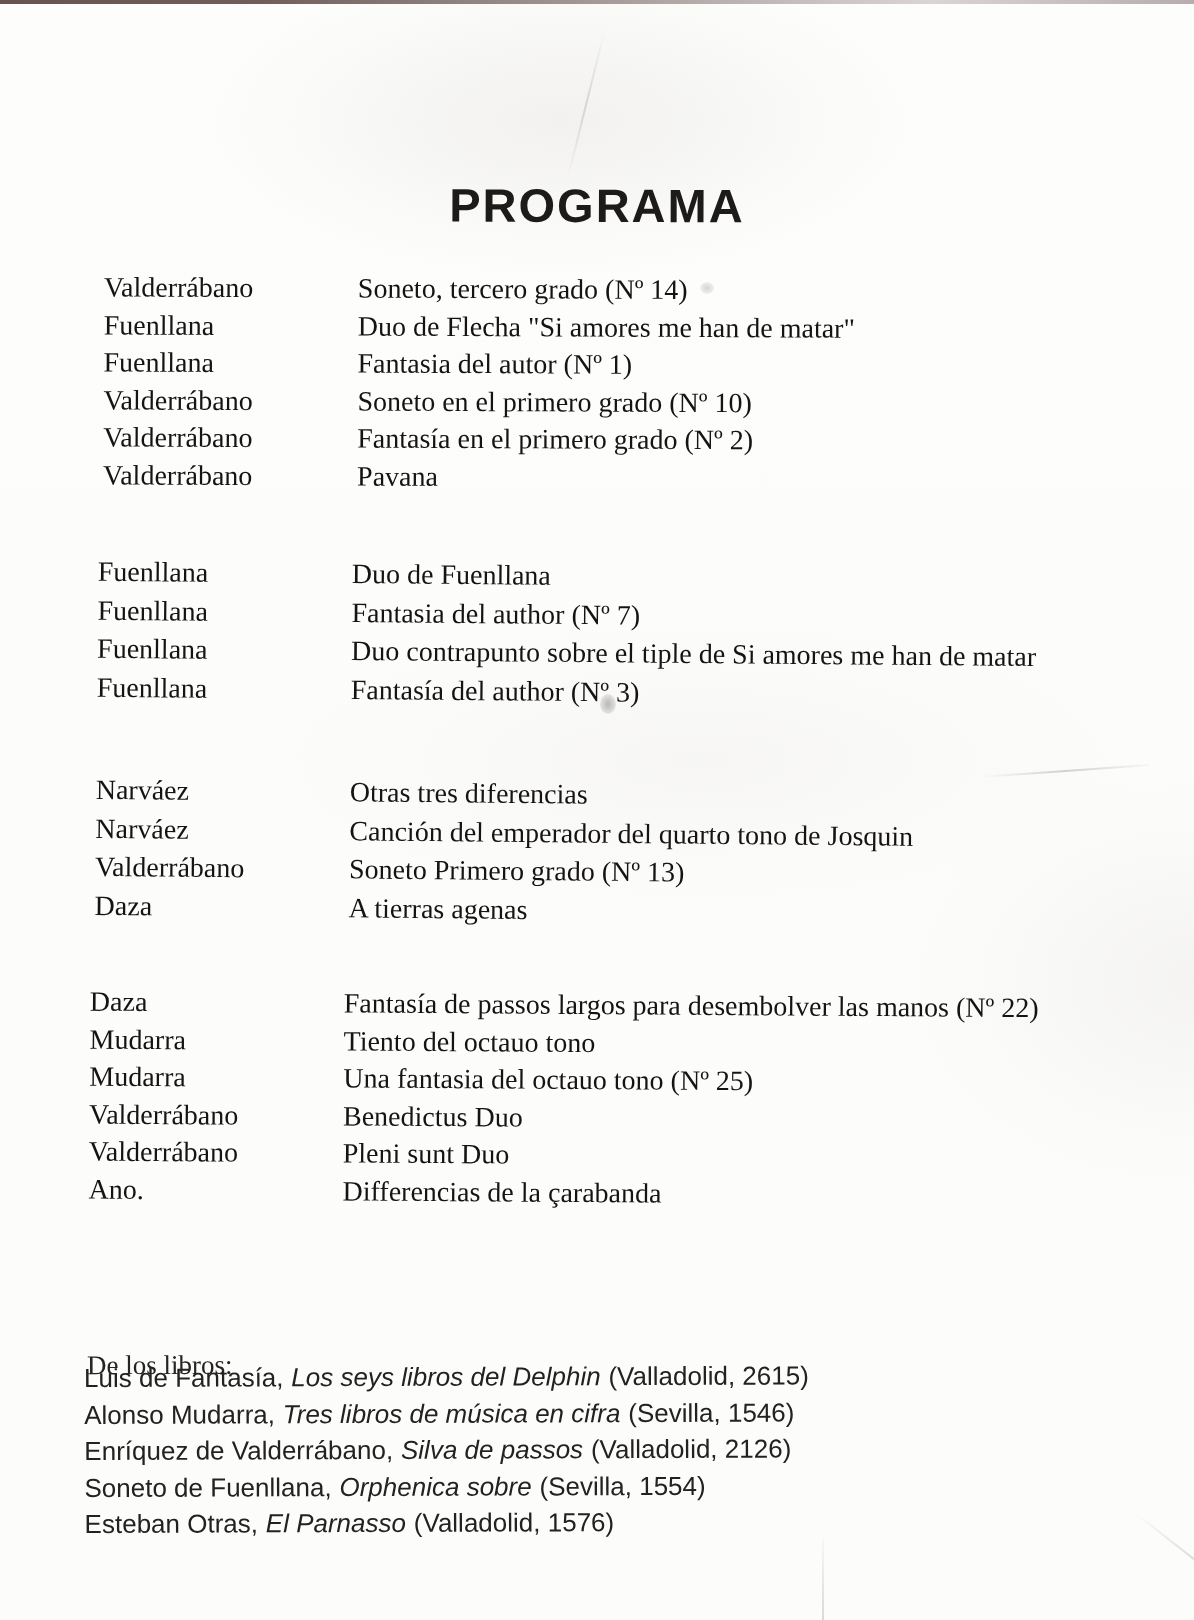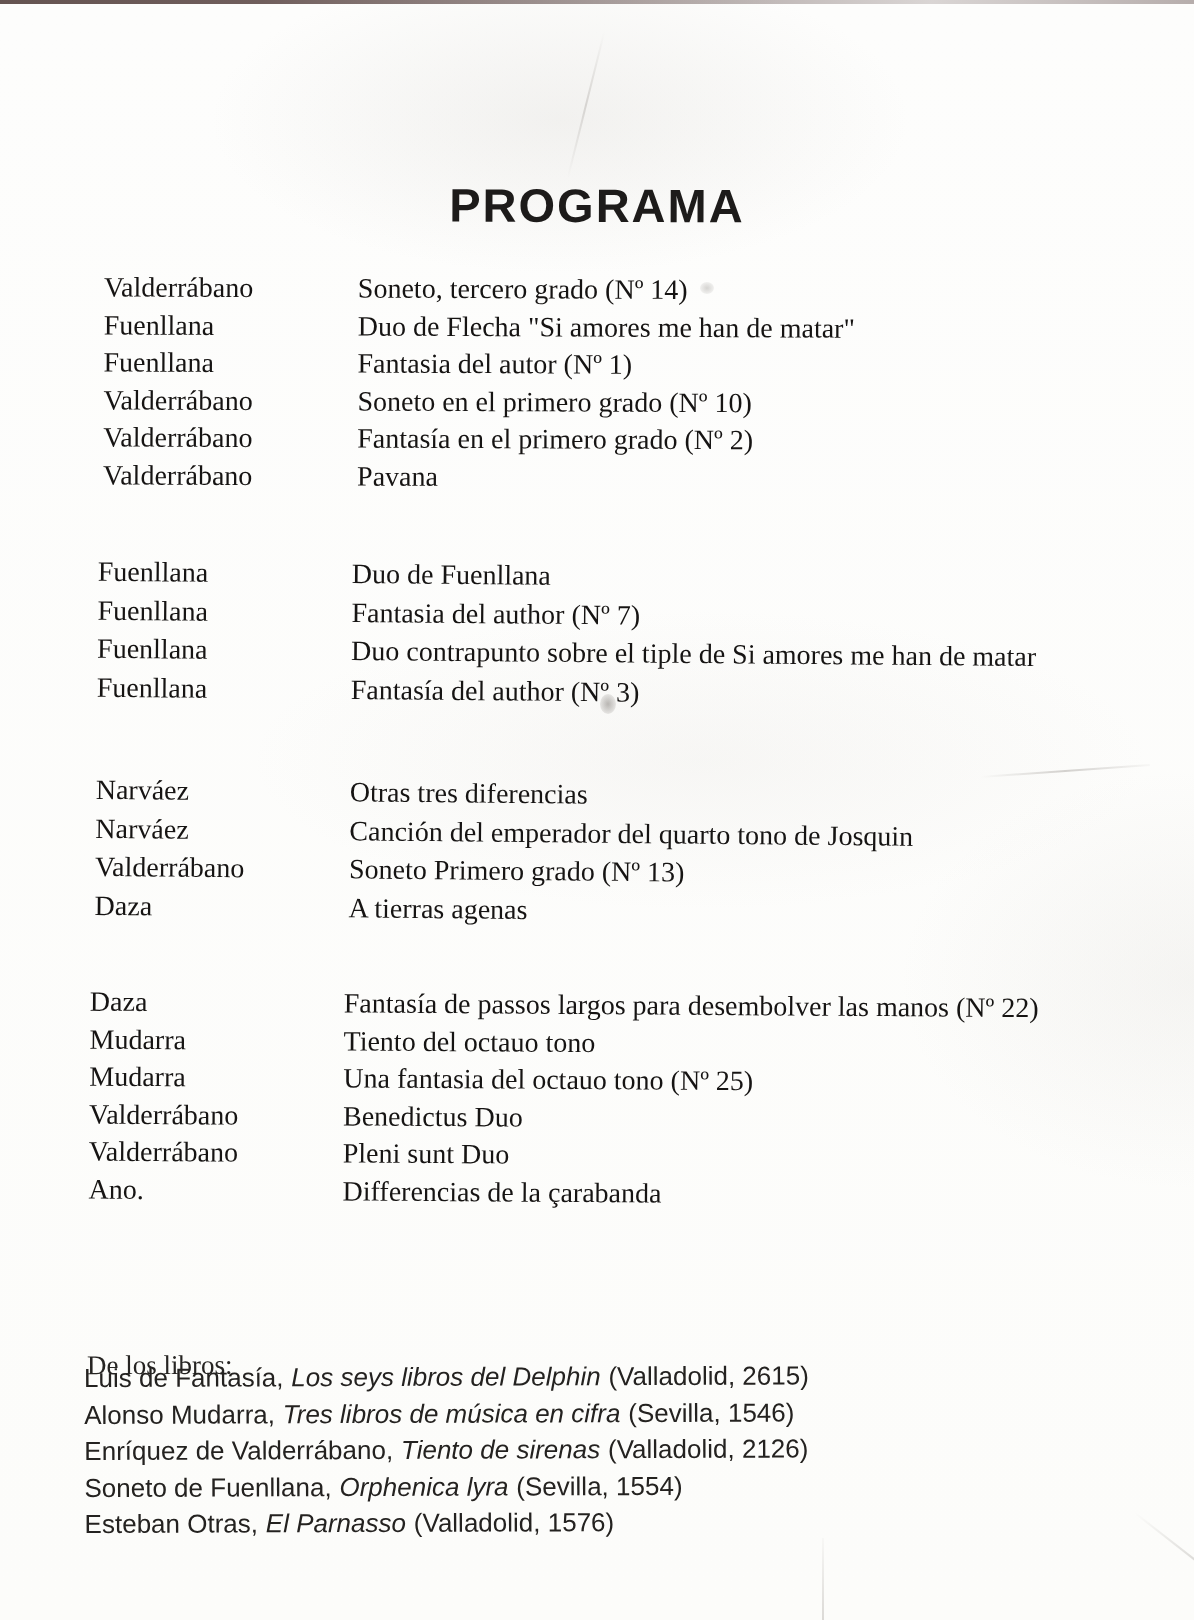--- a/index.html
+++ b/index.html
@@ -214,23 +214,23 @@
   <div class="books-heading">De los libros:</div>
 
   <div class="books">
     <div class="book">
       <span class="bk-a">Luis de Fantasía,</span><span class="bk-t">Los seys libros del Delphin</span><span class="bk-d">(Valladolid, 2615)</span>
     </div>
     <div class="book">
       <span class="bk-a">Alonso Mudarra,</span><span class="bk-t">Tres libros de música en cifra</span><span class="bk-d">(Sevilla, 1546)</span>
     </div>
     <div class="book">
-      <span class="bk-a">Enríquez de Valderrábano,</span><span class="bk-t">Tiento de sirenas</span><span class="bk-d">(Valladolid, 2126)</span>
-    </div>
-    <div class="book">
-      <span class="bk-a">Soneto de Fuenllana,</span><span class="bk-t">Orphenica lyra</span><span class="bk-d">(Sevilla, 1554)</span>
+      <span class="bk-a">Enríquez de Valderrábano,</span><span class="bk-t">Silva de passos</span><span class="bk-d">(Valladolid, 2126)</span>
+    </div>
+    <div class="book">
+      <span class="bk-a">Soneto de Fuenllana,</span><span class="bk-t">Orphenica sobre</span><span class="bk-d">(Sevilla, 1554)</span>
     </div>
     <div class="book">
       <span class="bk-a">Esteban Otras,</span><span class="bk-t">El Parnasso</span><span class="bk-d">(Valladolid, 1576)</span>
     </div>
   </div>
 
 </div>
 
 </body></html>

